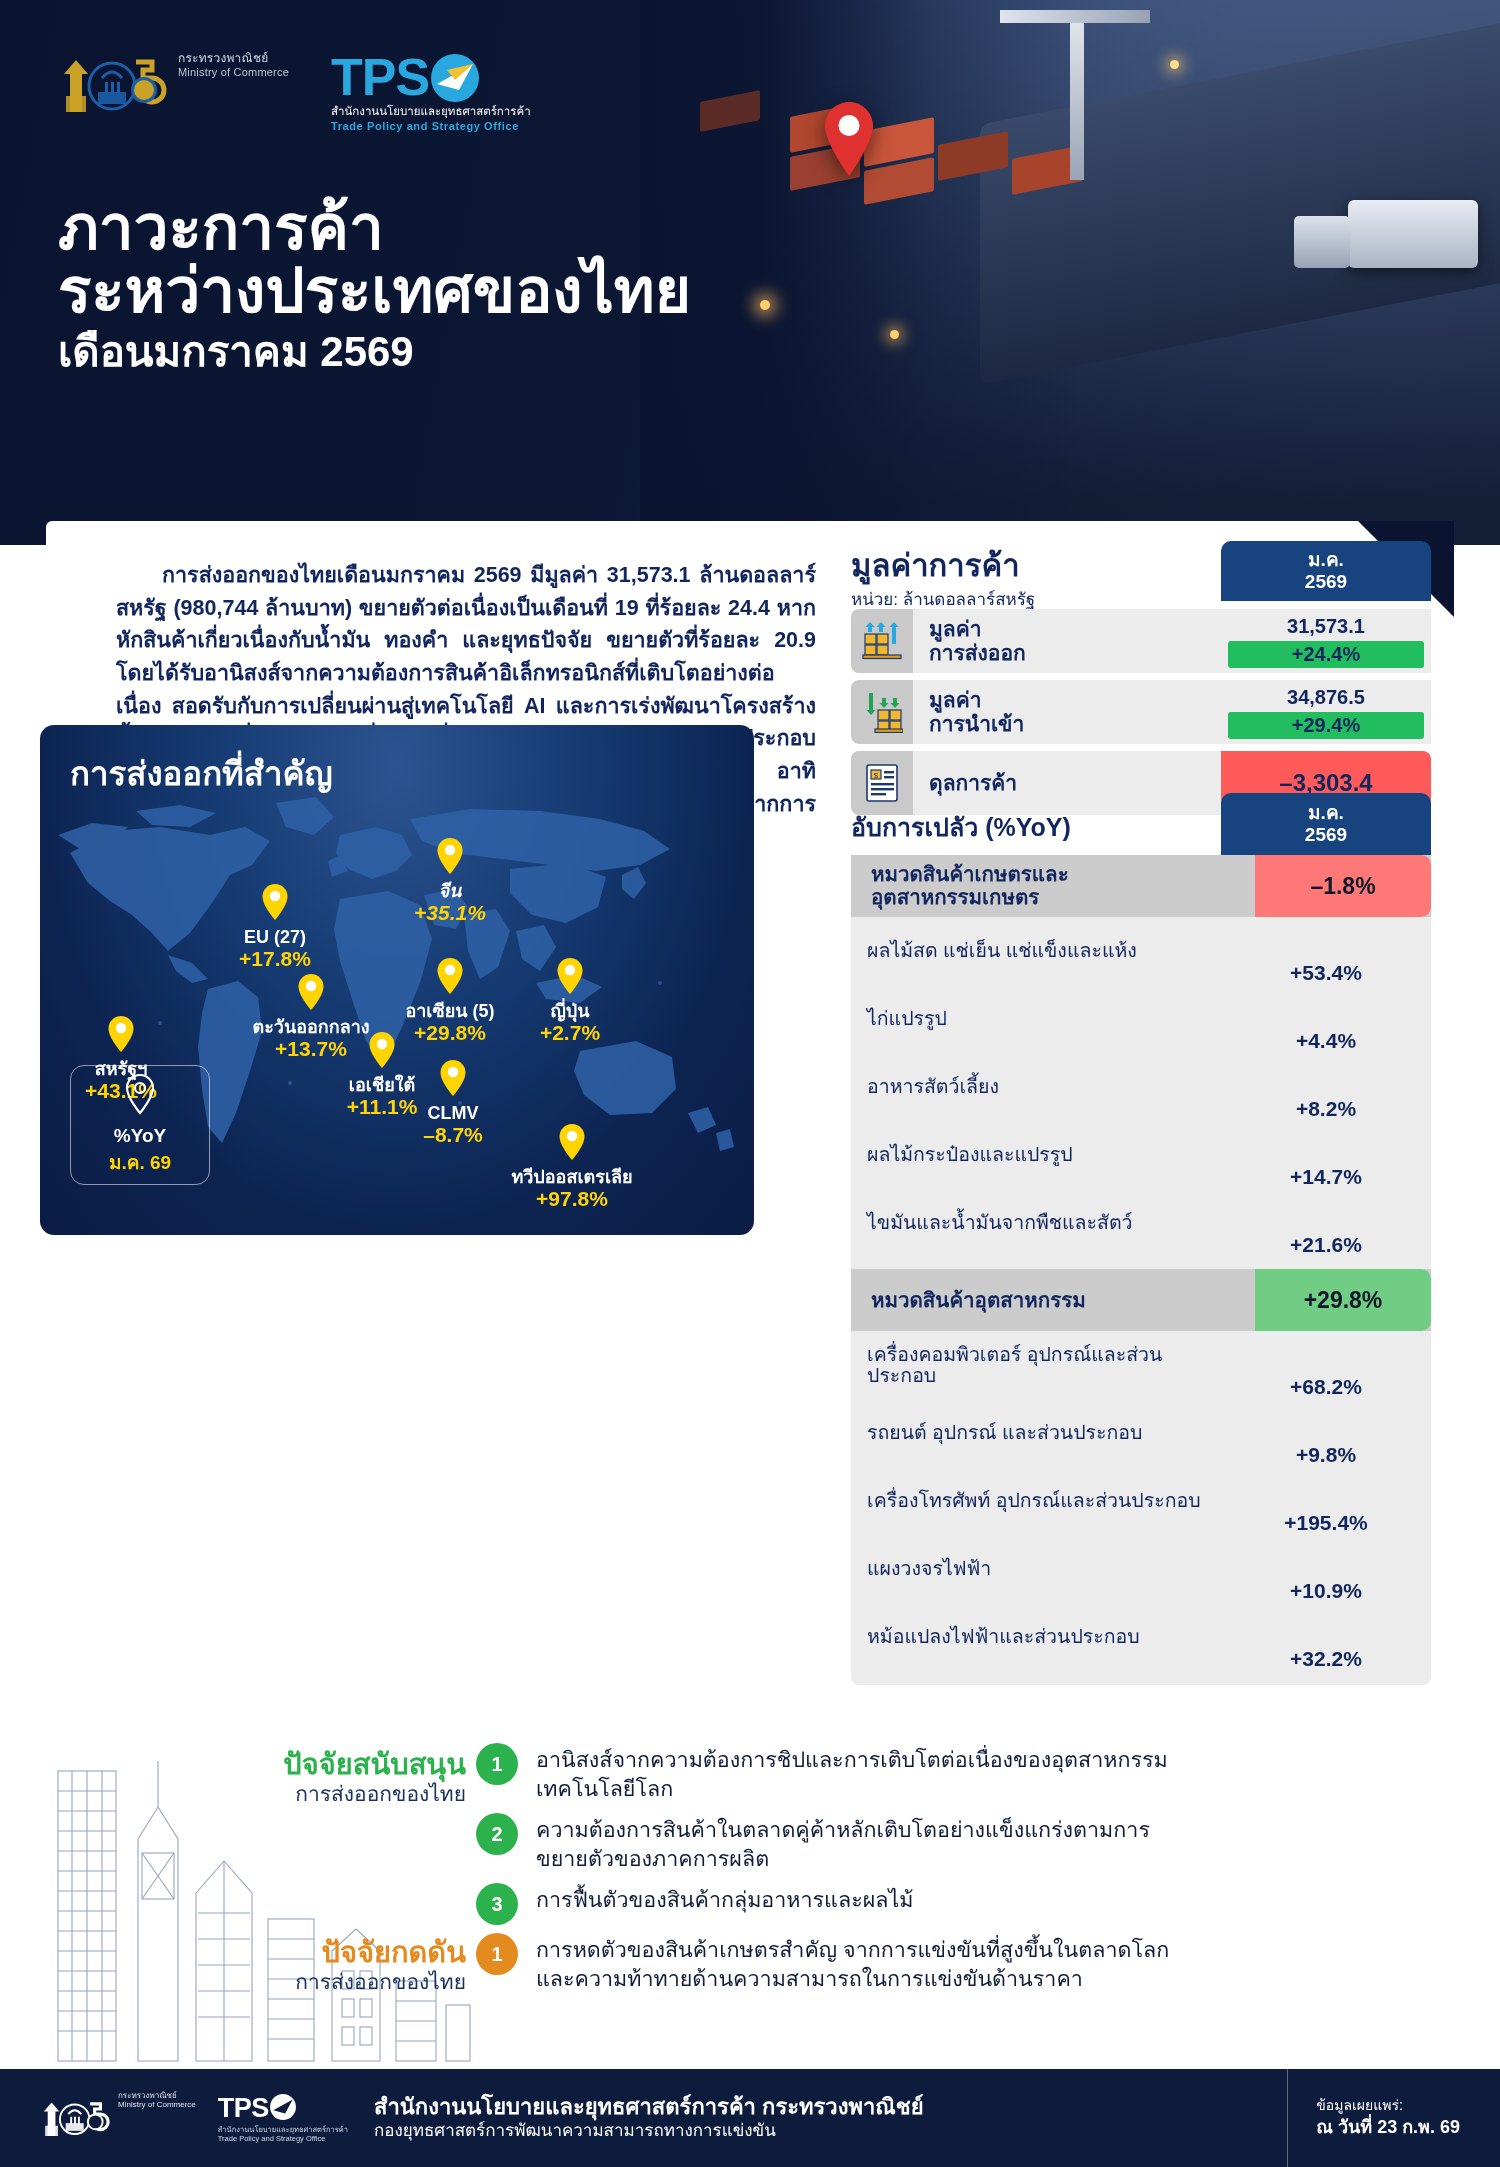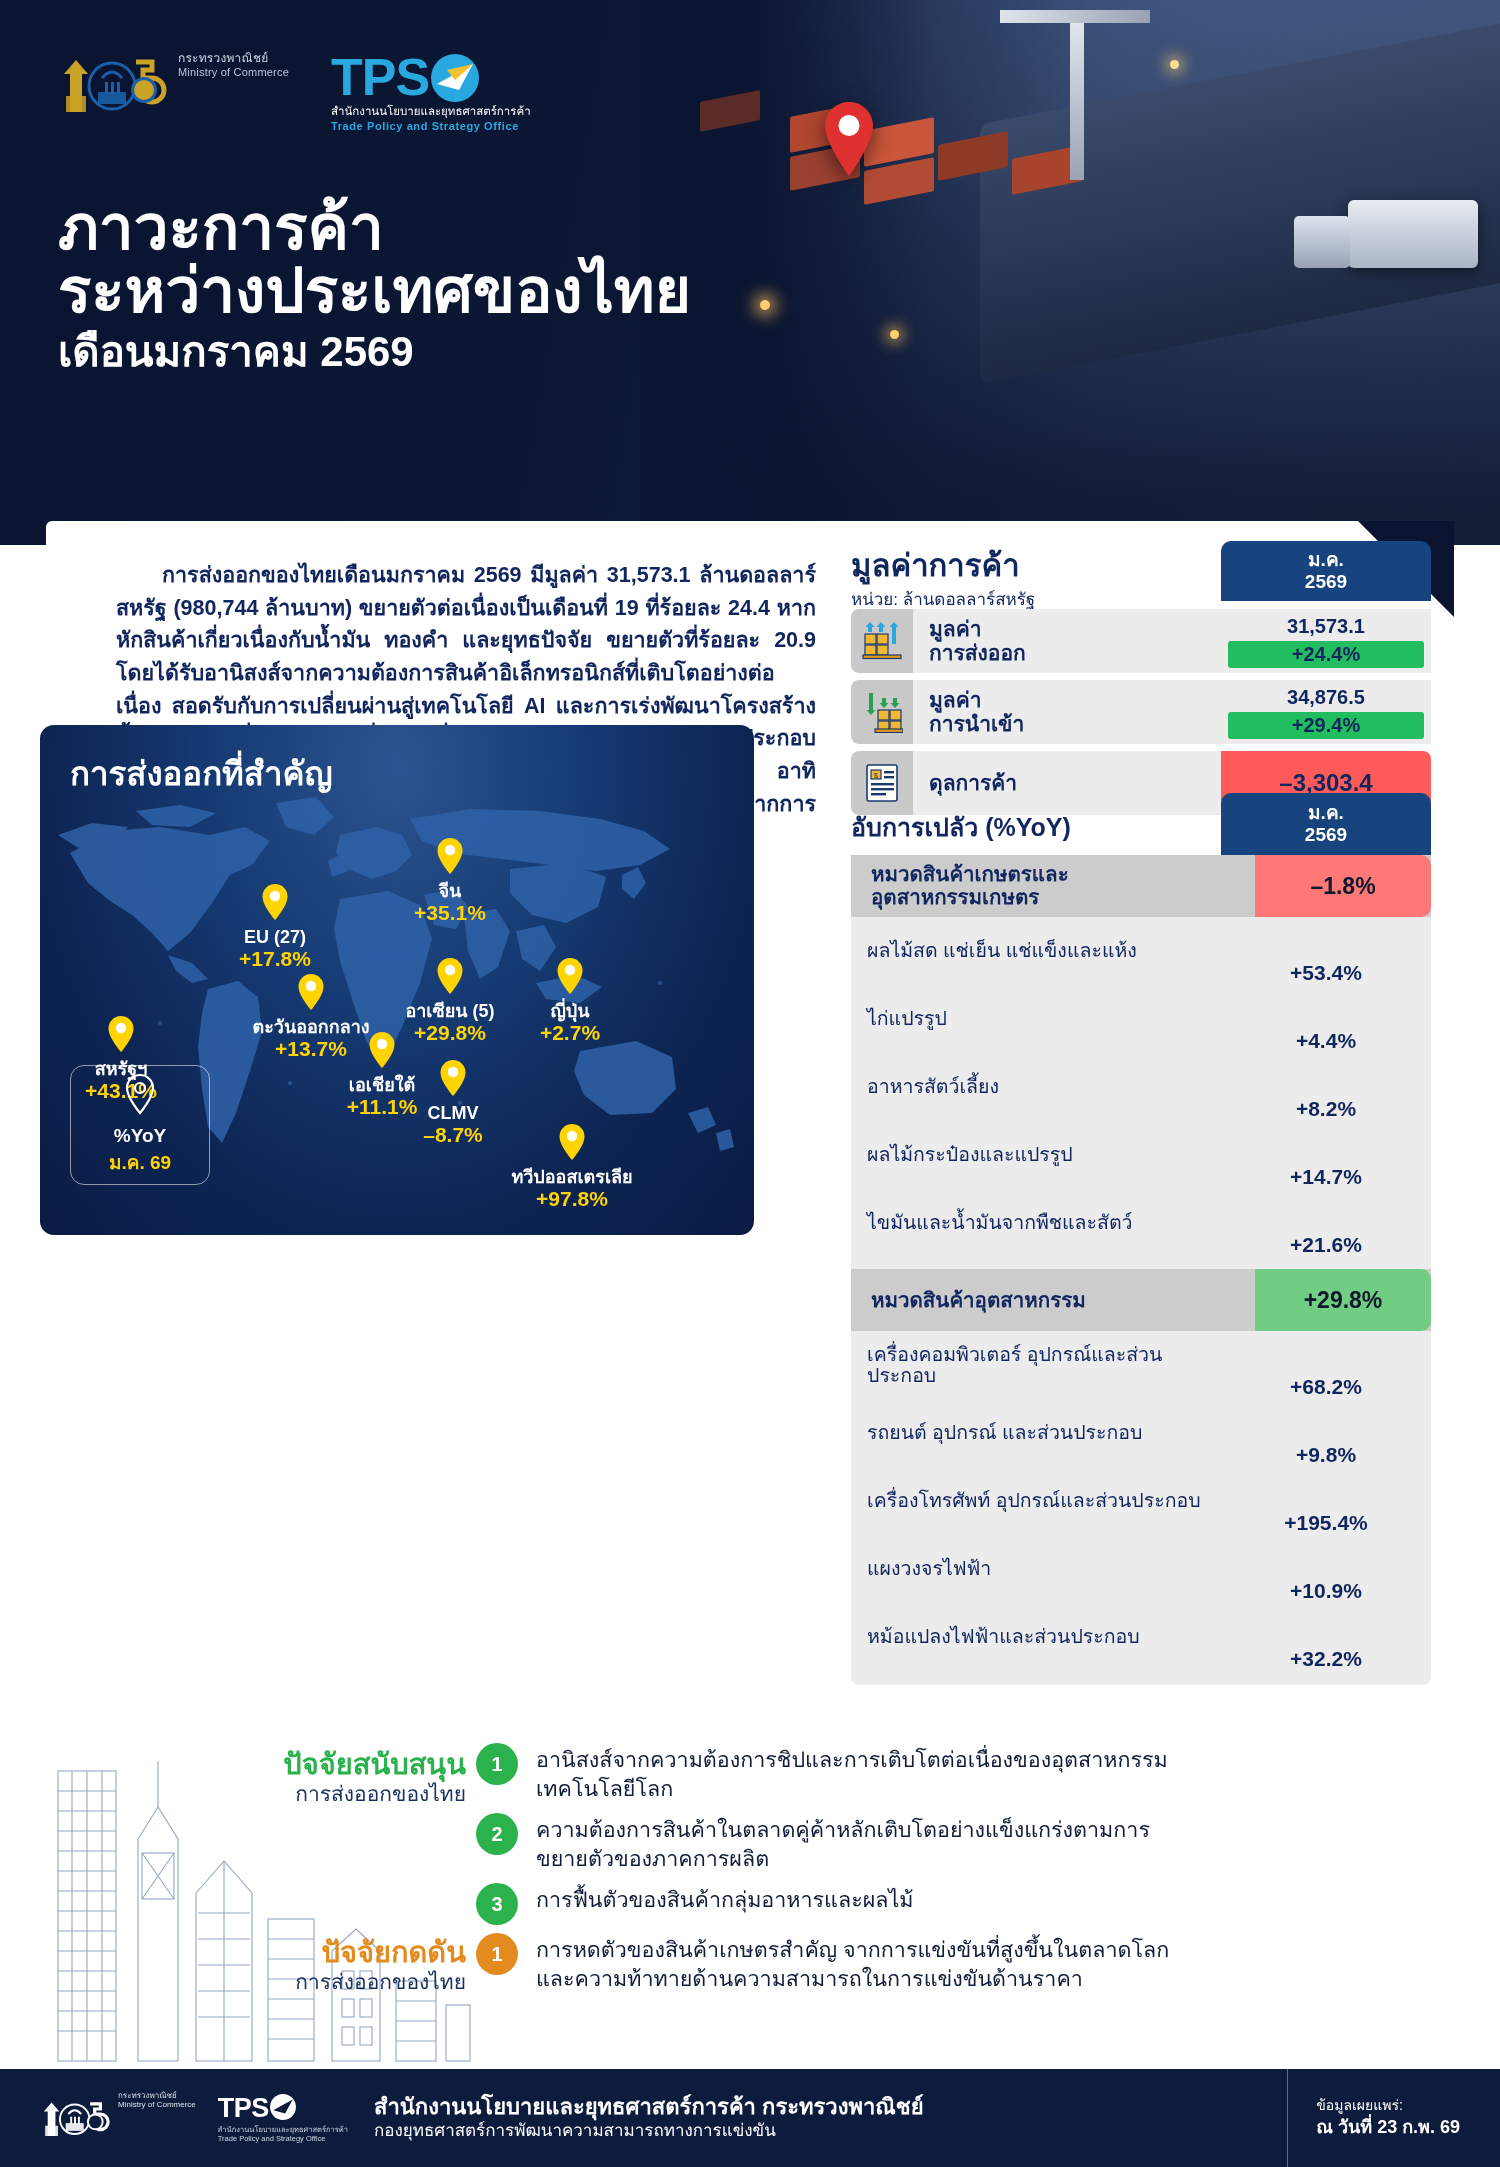--- a/index.html
+++ b/index.html
@@ -494,21 +494,21 @@
     <span class="dot">
       <svg width="28" height="38" viewBox="0 0 28 38">
           <path d="M14 1C7 1 1.5 6.5 1.5 13.5 1.5 23 14 37 14 37s12.5-14 12.5-23.5C26.5 6.5 21 1 14 1z" fill="#ffd400"></path>
           <circle cx="14" cy="13" r="5.2" fill="#ffffff"></circle>
         </svg>
     </span>
     <span class="name">ตะวันออกกลาง</span>
     <span class="pct">+13.7%</span>
   </div>
 
-  <div class="mk" style="left:340px;top:112px;width:140px;">
+  <div class="mk" style="left:340px;top:112px;width:140px;font-style:italic;">
     <span class="dot">
       <svg width="28" height="38" viewBox="0 0 28 38">
           <path d="M14 1C7 1 1.5 6.5 1.5 13.5 1.5 23 14 37 14 37s12.5-14 12.5-23.5C26.5 6.5 21 1 14 1z" fill="#ffd400"></path>
           <circle cx="14" cy="13" r="5.2" fill="#ffffff"></circle>
         </svg>
     </span>
     <span class="name">จีน</span>
     <span class="pct">+35.1%</span>
   </div>
 

